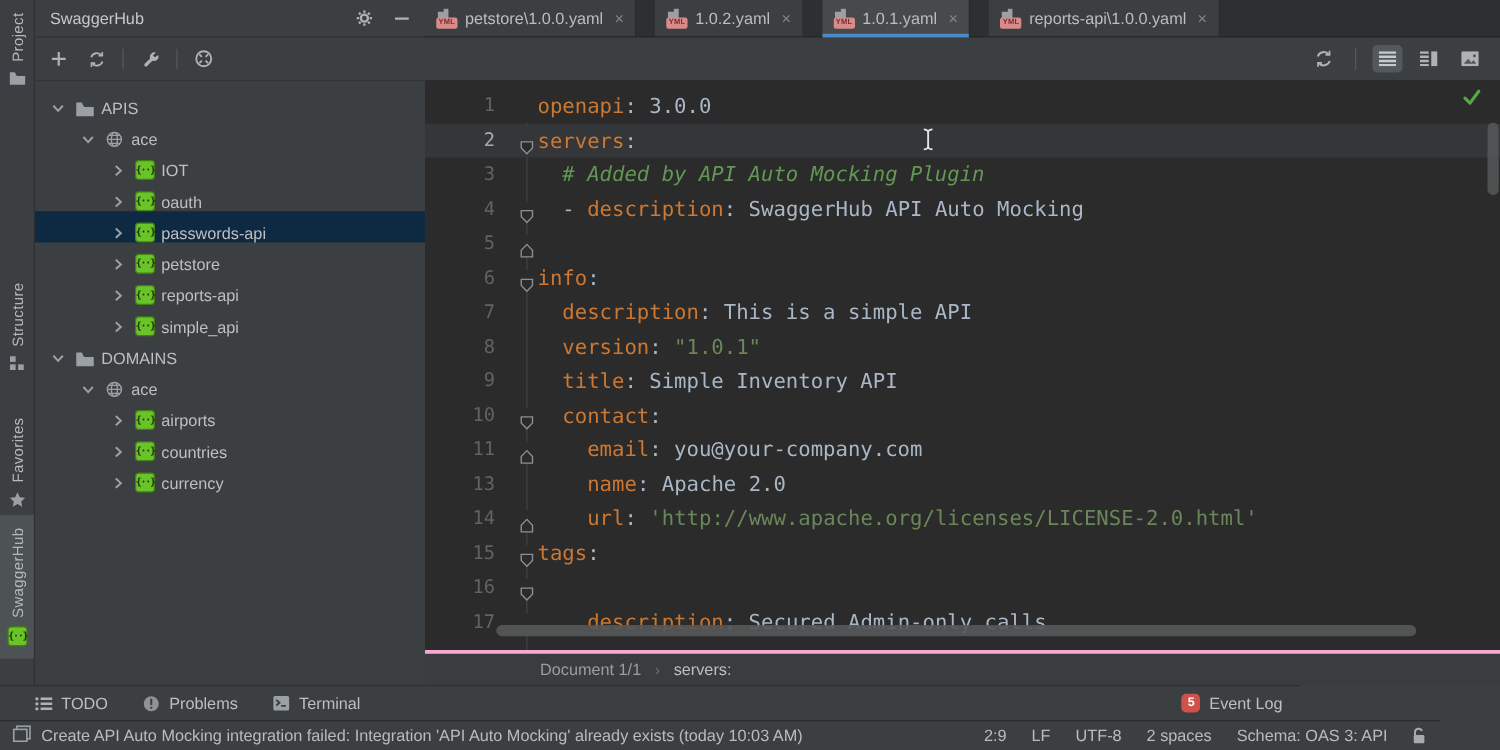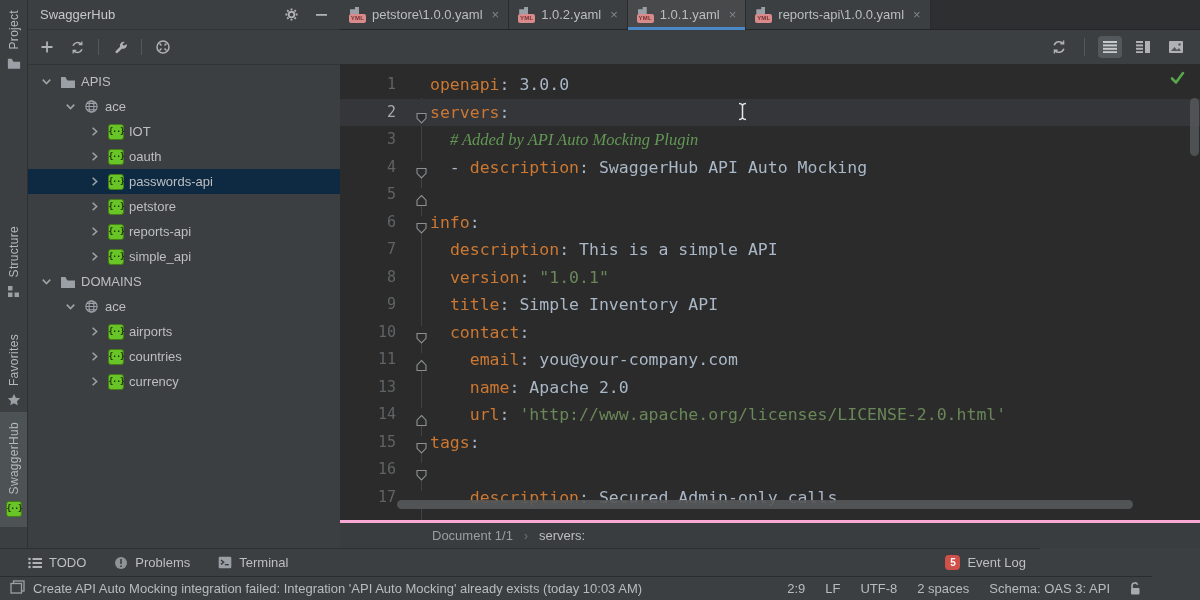--- a/index.html
+++ b/index.html
@@ -17,28 +17,28 @@
 
   
   .tool-window{position:absolute;left:28px;top:0;width:312px;height:548px;background:#3c3f41;}
   .tw-header{height:30px;border-bottom:1px solid #313435;display:flex;align-items:center;padding:0 12px;font-size:13px;color:#c6c8ca;}
   .tw-header .spacer{flex:1;}
   .tw-header .hicon{display:flex;align-items:center;margin-left:16px;cursor:default;}
   .tw-toolbar{height:35px;border-bottom:1px solid #313435;display:flex;align-items:center;padding:0 10px;gap:12px;}
   .tw-toolbar .tsep{width:1px;height:16px;background:#545859;}
   .tico{display:flex;align-items:center;justify-content:center;width:18px;height:18px;}
   .tree{padding-top:4px;font-size:13px;}
-  .tree-row{height:25px;display:flex;align-items:center;gap:5px;color:#bdbfc1;white-space:nowrap;}
+  .tree-row{height:25px;display:flex;align-items:flex-end;gap:5px;color:#bdbfc1;white-space:nowrap;}
   .tree-row.selected{background:#0e2a43;}
   .tree-row .chev{display:flex;width:16px;justify-content:center;flex:none;}
   .tree-row .nico{display:flex;width:17px;justify-content:center;flex:none;}
 
   
   .editor{position:absolute;left:340px;top:0;width:860px;height:548px;background:#2b2b2b;}
-  .tab-bar{height:30px;background:#2d2f30;display:flex;border-bottom:1px solid #232526;}
+  .tab-bar{height:30px;background:#2d2f30;display:flex;border-bottom:1px solid #232526;gap:15px;}
   .tab{display:flex;align-items:center;gap:6px;padding:0 9px;background:#3c3f41;border-right:1px solid #292b2c;
        font-size:13px;color:#bbbdbf;position:relative;}
   .tab.active{background:#47494b;}
   .tab.active::after{content:"";position:absolute;left:0;right:0;bottom:-1px;height:3px;background:#4a88c7;}
   .tab .close{color:#7e878d;font-size:13px;margin-left:3px;}
   .yml-ico{position:relative;width:17px;height:16px;flex:none;}
   .yml-ico .page{position:absolute;left:1px;top:0;width:9px;height:8px;background:#9aa0a5;
                  clip-path:polygon(0 100%,0 35%,55% 35%,55% 0,100% 0,100% 100%);}
   .yml-ico .badge{position:absolute;left:0;bottom:0;width:17px;height:9px;background:#d98b8b;border-radius:2px;
                   color:#76302f;font:bold 6px/9px "Liberation Sans",sans-serif;text-align:center;letter-spacing:.2px;}
@@ -52,21 +52,21 @@
   .code-area{position:relative;height:456px;background:#2b2b2b;overflow:hidden;
              font-family:"DejaVu Sans Mono",monospace;font-size:16.5px;}
   .code-lines{position:absolute;left:0;top:7px;right:0;}
   .code-line{position:relative;height:27.5px;line-height:27.5px;white-space:pre;color:#a9b7c6;}
   .code-line.current{background:#34363a;}
   .code-line .num{position:absolute;left:0;top:0;width:56px;text-align:right;color:#606366;font-size:15px;}
   .code-line.current .num{color:#a7a9ab;}
   .code-line .fold{position:absolute;left:75px;top:7px;width:13px;height:13px;background:#2b2b2b;}
   .code-line.current .fold{background:transparent;}
   .code-line .text{position:absolute;left:90px;top:0;}
-  .tk-k{color:#cc7832;} .tk-p{color:#a9b7c6;text-align:center;} .tk-s{color:#6a8759;} .tk-c{color:#629755;font-style:italic;font-family:Liberation Serif, serif;}
+  .tk-k{color:#cc7832;} .tk-p{color:#a9b7c6;text-align:center;} .tk-s{color:#6a8759;} .tk-c{color:#629755;font-style:italic;}
   .gutter-line{position:absolute;left:81px;top:34px;bottom:0;width:1px;background:#404345;}
   .hscroll{position:absolute;left:57px;top:436px;width:736px;height:9px;background:#555859;border-radius:5px;opacity:.9;}
   .vscroll{position:absolute;right:1px;top:34px;width:9px;height:58px;background:#555859;border-radius:5px;opacity:.85;}
   .insp-check{position:absolute;right:14px;top:5px;}
   .ibeam{position:absolute;left:396px;top:38px;}
 
   .breadcrumbs{height:28px;background:#3a3d3f;border-top:3px solid #f9a8d4;display:flex;align-items:center;
                padding-left:92px;gap:11px;font-size:13px;color:#9a9ea1;}
   .breadcrumbs .node{color:#bcbec0;}
   .breadcrumbs .bsep{color:#6f7477;font-size:12px;}

